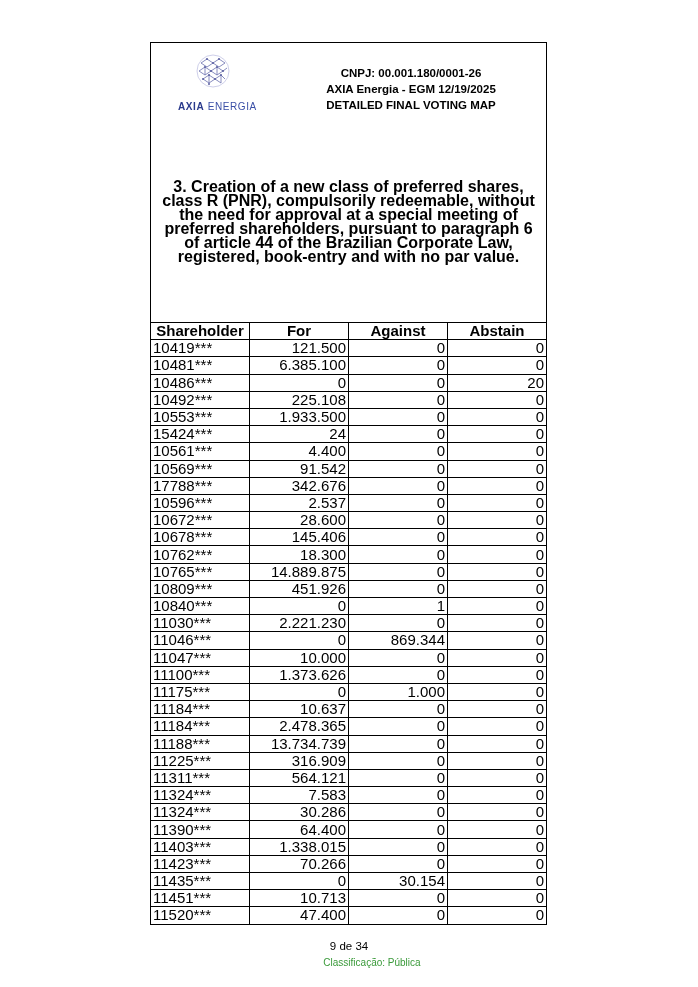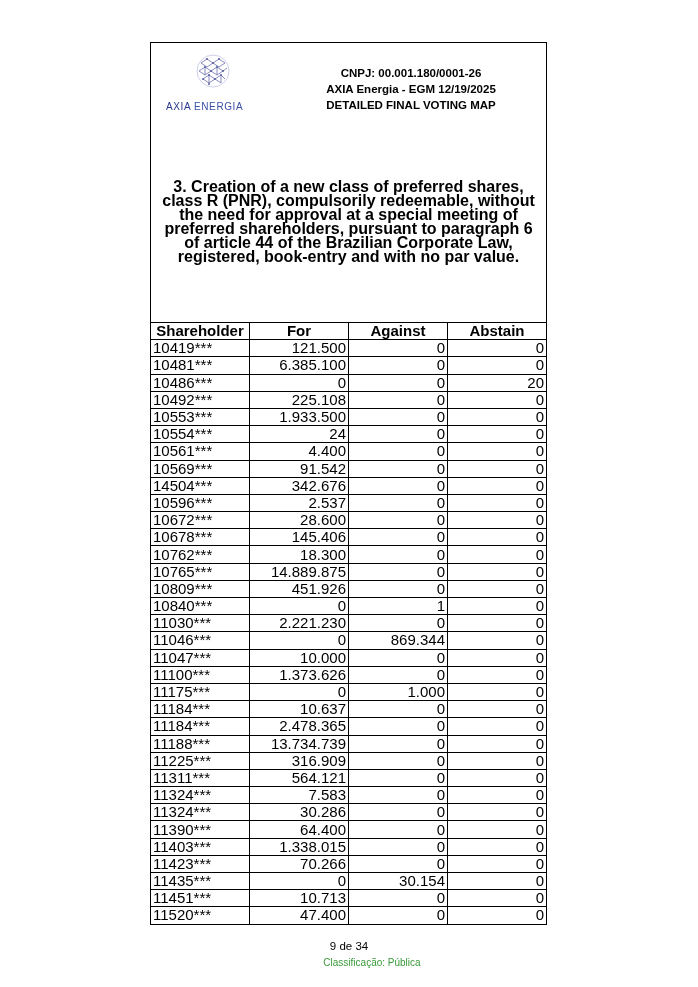--- a/index.html
+++ b/index.html
@@ -1,21 +1,21 @@
 <!DOCTYPE html>
 <html><head>
 <meta charset="utf-8">
 <style>
   html, body { margin: 0; padding: 0; background: #ffffff; }
   body { width: 698px; height: 987px; position: relative; font-family: "Liberation Sans", sans-serif; color: #000; }
   .frame { position: absolute; left: 150px; top: 42px; width: 397px; height: 280px; border: 1.5px solid #000; border-bottom: none; box-sizing: border-box; }
   .logo { position: absolute; left: 12px; top: 8px; width: 95px; height: 64px; }
   .logo svg { position: absolute; left: 30px; top: 0px; }
   .logo-text { position: absolute; left: 3px; top: 50px; font-size: 10px; letter-spacing: 0.6px; white-space: nowrap; }
-  .logo-text .axia { color: #2a3a8c; font-weight: normal; }
+  .logo-text .axia { color: #2a3a8c; font-weight: bold; margin-left: 12px; }
   .logo-text .en { color: #3a4fa6; }
   .header-text { position: absolute; left: 130px; top: 22px; width: 260px; text-align: center; font-weight: bold; font-size: 11.5px; line-height: 16px; }
   .resolution { position: absolute; left: 6px; top: 137px; width: 383px; text-align: center; font-weight: bold; font-size: 16px; line-height: 14px; }
   table { position: absolute; left: 150px; top: 322px; width: 397px; border-collapse: collapse; font-size: 15px; table-layout: fixed; }
   th, td { border: 1px solid #000; height: 17.2px; padding: 0 2px; line-height: 16px; box-sizing: border-box; }
   th { font-weight: bold; text-align: center; }
   td.sh { text-align: left; }
   td.num { text-align: right; }
   table { border: 1.5px solid #000; }
   .page-num { position: absolute; left: 0; width: 698px; top: 940px; text-align: center; font-size: 11.5px; }
@@ -98,39 +98,39 @@
         <td class="num">0</td>
         <td class="num">0</td>
       </tr>
       <tr>
         <td class="sh">10553***</td>
         <td class="num">1.933.500</td>
         <td class="num">0</td>
         <td class="num">0</td>
       </tr>
       <tr>
-        <td class="sh">10554***</td>
+        <td class="sh">15424***</td>
         <td class="num">24</td>
         <td class="num">0</td>
         <td class="num">0</td>
       </tr>
       <tr>
         <td class="sh">10561***</td>
         <td class="num">4.400</td>
         <td class="num">0</td>
         <td class="num">0</td>
       </tr>
       <tr>
         <td class="sh">10569***</td>
         <td class="num">91.542</td>
         <td class="num">0</td>
         <td class="num">0</td>
       </tr>
       <tr>
-        <td class="sh">14504***</td>
+        <td class="sh">17788***</td>
         <td class="num">342.676</td>
         <td class="num">0</td>
         <td class="num">0</td>
       </tr>
       <tr>
         <td class="sh">10596***</td>
         <td class="num">2.537</td>
         <td class="num">0</td>
         <td class="num">0</td>
       </tr>

